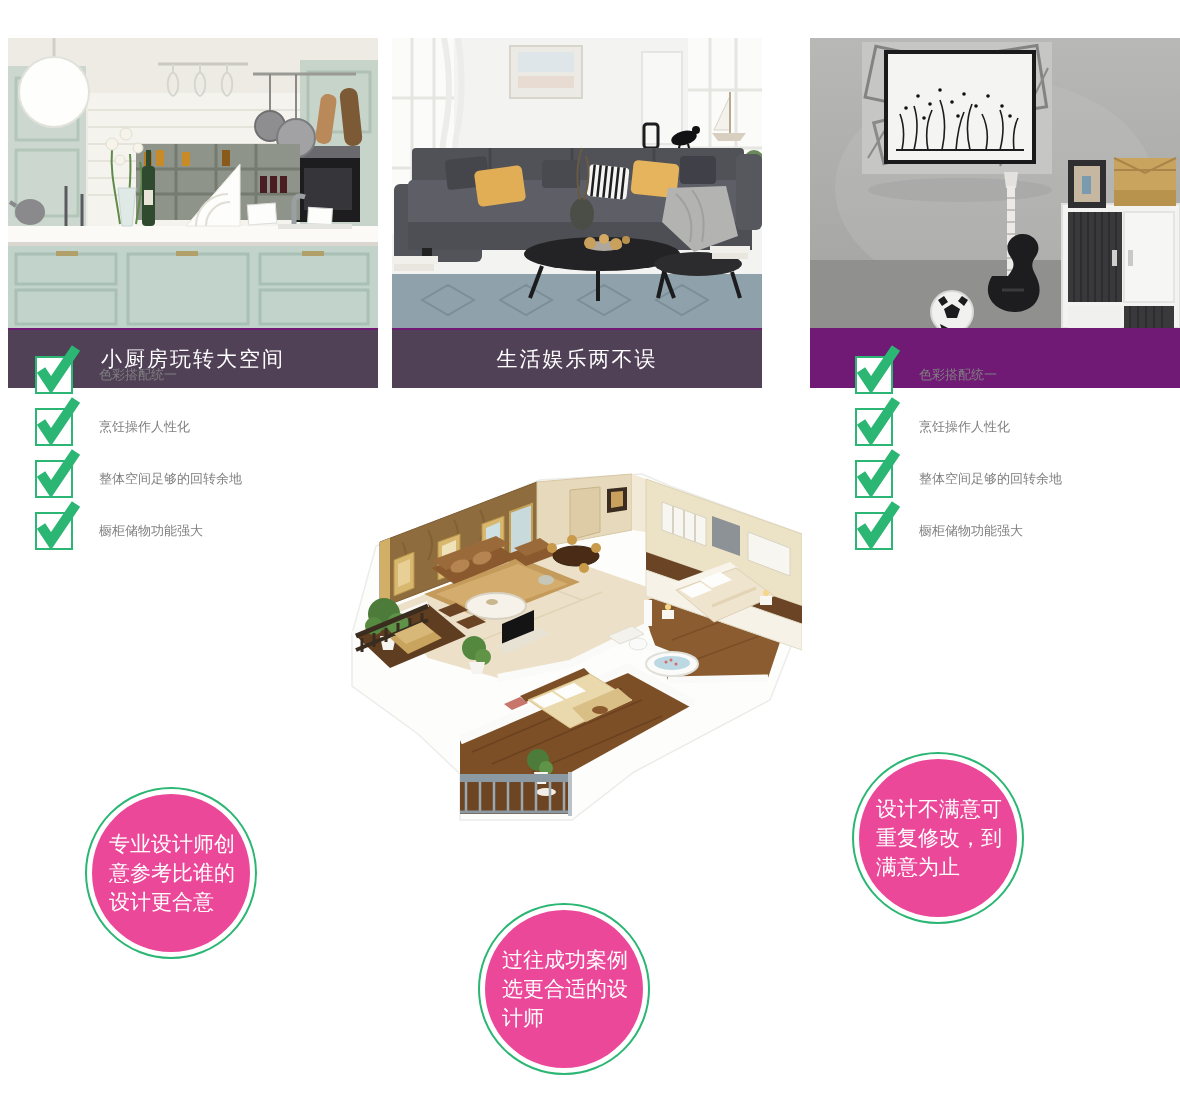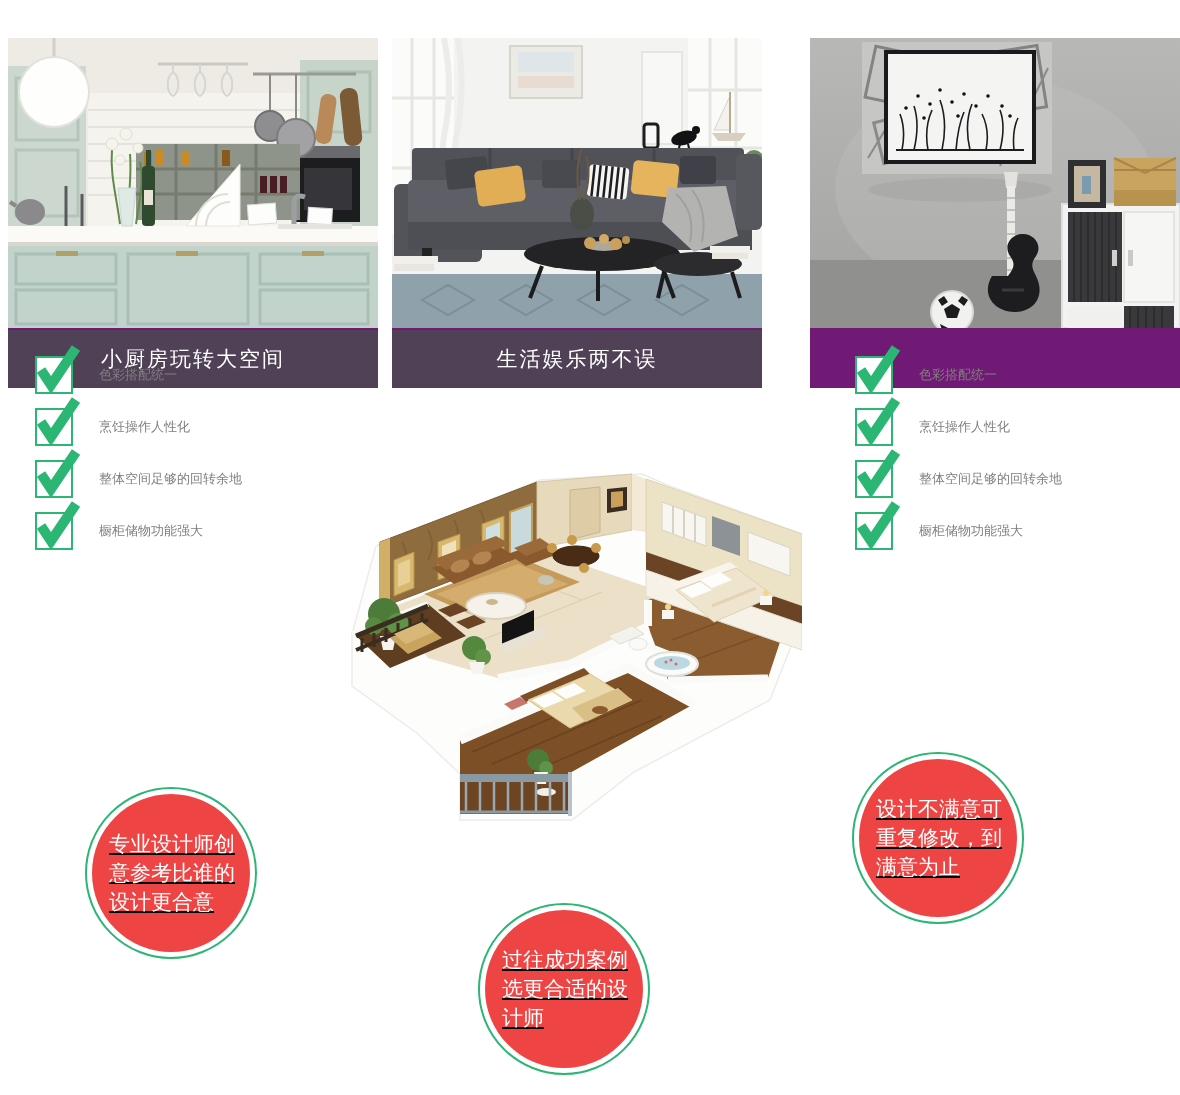--- a/index.html
+++ b/index.html
@@ -14,22 +14,22 @@
   
   .check-row{position:absolute;display:flex;align-items:center;height:38px;}
   .checkbox{position:relative;width:34px;height:34px;border:2px solid #2bb673;background:#fff;flex:0 0 auto;}
   .checkbox svg{position:absolute;left:-2px;top:-16px;width:46px;height:52px;overflow:visible;}
   .check-label{margin-left:26px;font-size:13px;color:#7f7f7f;white-space:nowrap;}
   
   .floorplan{position:absolute;left:332px;top:472px;width:470px;height:360px;}
   
   .bubble{position:absolute;width:172px;height:172px;border-radius:50%;border:2px solid #2bb673;
           background:#fff;box-sizing:border-box;padding:5px;}
-  .bubble-inner{width:100%;height:100%;border-radius:50%;background:#ef4444;box-sizing:border-box;
-                display:flex;align-items:center;padding:0 12px 0 17px;text-decoration:underline;}
+  .bubble-inner{width:100%;height:100%;border-radius:50%;background:#ec4899;box-sizing:border-box;
+                display:flex;align-items:center;padding:0 12px 0 17px;}
   .bubble-inner span{color:#fff;font-size:21px;line-height:29px;text-align:left;word-break:break-all;}
 </style>
 </head>
 <body>
 
 <div class="page">
 
   <div class="card" style="left:8px">
     <svg class="photo" viewBox="0 0 370 290" preserveAspectRatio="none">
       <rect width="370" height="290" fill="#edebe4"></rect>

